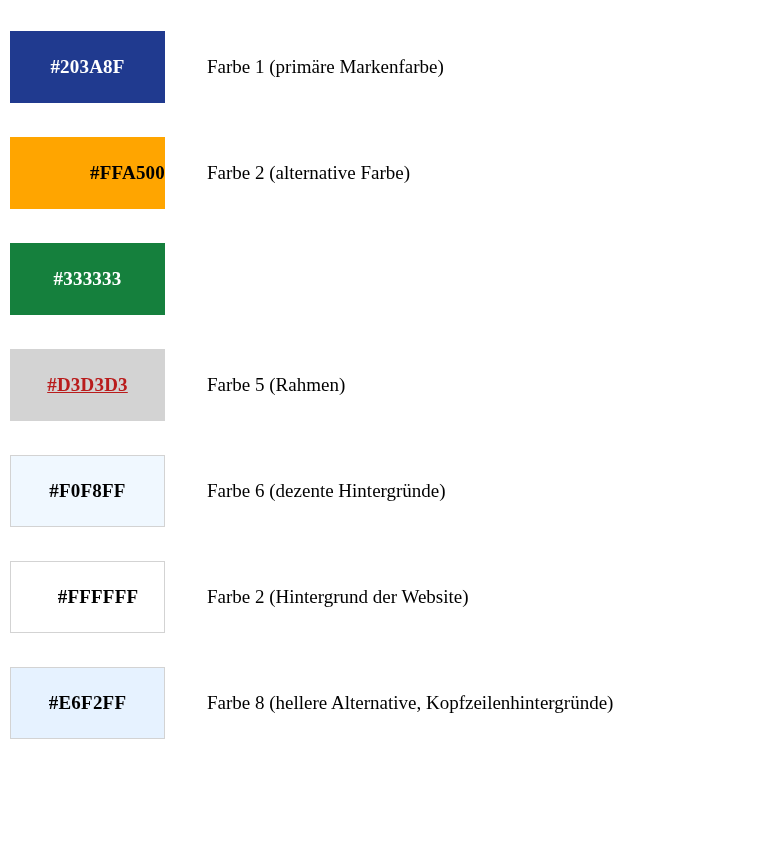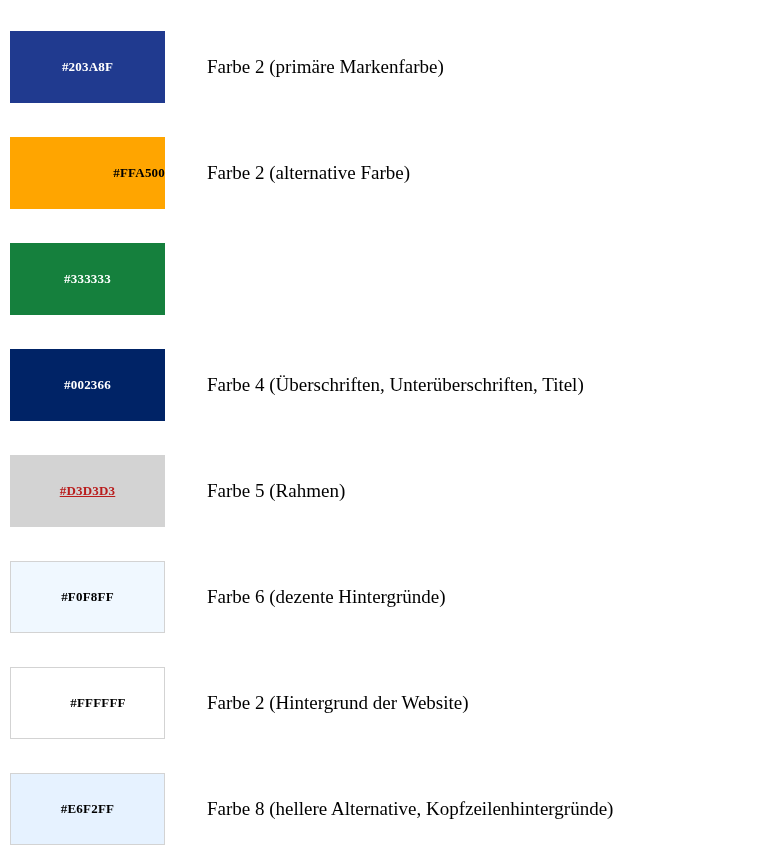--- a/index.html
+++ b/index.html
@@ -27,58 +27,52 @@
     height: 72px;
     margin-left: 10px;
     display: flex;
     align-items: center;
     justify-content: center;
     box-sizing: border-box;
   }
   .swatch-code {
     font-family: "Liberation Serif", serif;
     font-weight: bold;
-    font-size: 13px;
+    font-size: 19px;
     letter-spacing: 0.2px;
   }
   .desc {
     margin-left: 42px;
     font-family: "Liberation Serif", serif;
     font-size: 19px;
     color: #000000;
     line-height: 1.2;
     white-space: nowrap;
   }
 </style>
 </head>
 <body>
 
 <div class="palette" id="palette-root">
     <div class="row">
       <div class="swatch" style="background: rgb(32, 58, 143);">
         <span class="swatch-code" style="color: rgb(255, 255, 255);">#203A8F</span>
       </div>
-      <div class="desc">Farbe 2 (primäre Markenfarbe)</div>
+      <div class="desc">Farbe 1 (primäre Markenfarbe)</div>
     </div>
     <div class="row">
       <div class="swatch" style="background: rgb(255, 165, 0); justify-content: flex-end;">
         <span class="swatch-code" style="color: rgb(0, 0, 0);">#FFA500</span>
       </div>
       <div class="desc">Farbe 2 (alternative Farbe)</div>
     </div>
     <div class="row">
       <div class="swatch" style="background: #15803d;">
         <span class="swatch-code" style="color: rgb(255, 255, 255);">#333333</span>
       </div>
-    </div>
-    <div class="row">
-      <div class="swatch" style="background: rgb(0, 35, 102);">
-        <span class="swatch-code" style="color: rgb(255, 255, 255);">#002366</span>
-      </div>
-      <div class="desc">Farbe 4 (Überschriften, Unterüberschriften, Titel)</div>
     </div>
     <div class="row">
       <div class="swatch" style="background: rgb(211, 211, 211);">
         <span class="swatch-code" style="color: #b91c1c; text-decoration: underline;">#D3D3D3</span>
       </div>
       <div class="desc">Farbe 5 (Rahmen)</div>
     </div>
     <div class="row">
       <div class="swatch" style="background: rgb(240, 248, 255); border: 1px solid rgb(211, 211, 211);">
         <span class="swatch-code" style="color: rgb(0, 0, 0);">#F0F8FF</span>

